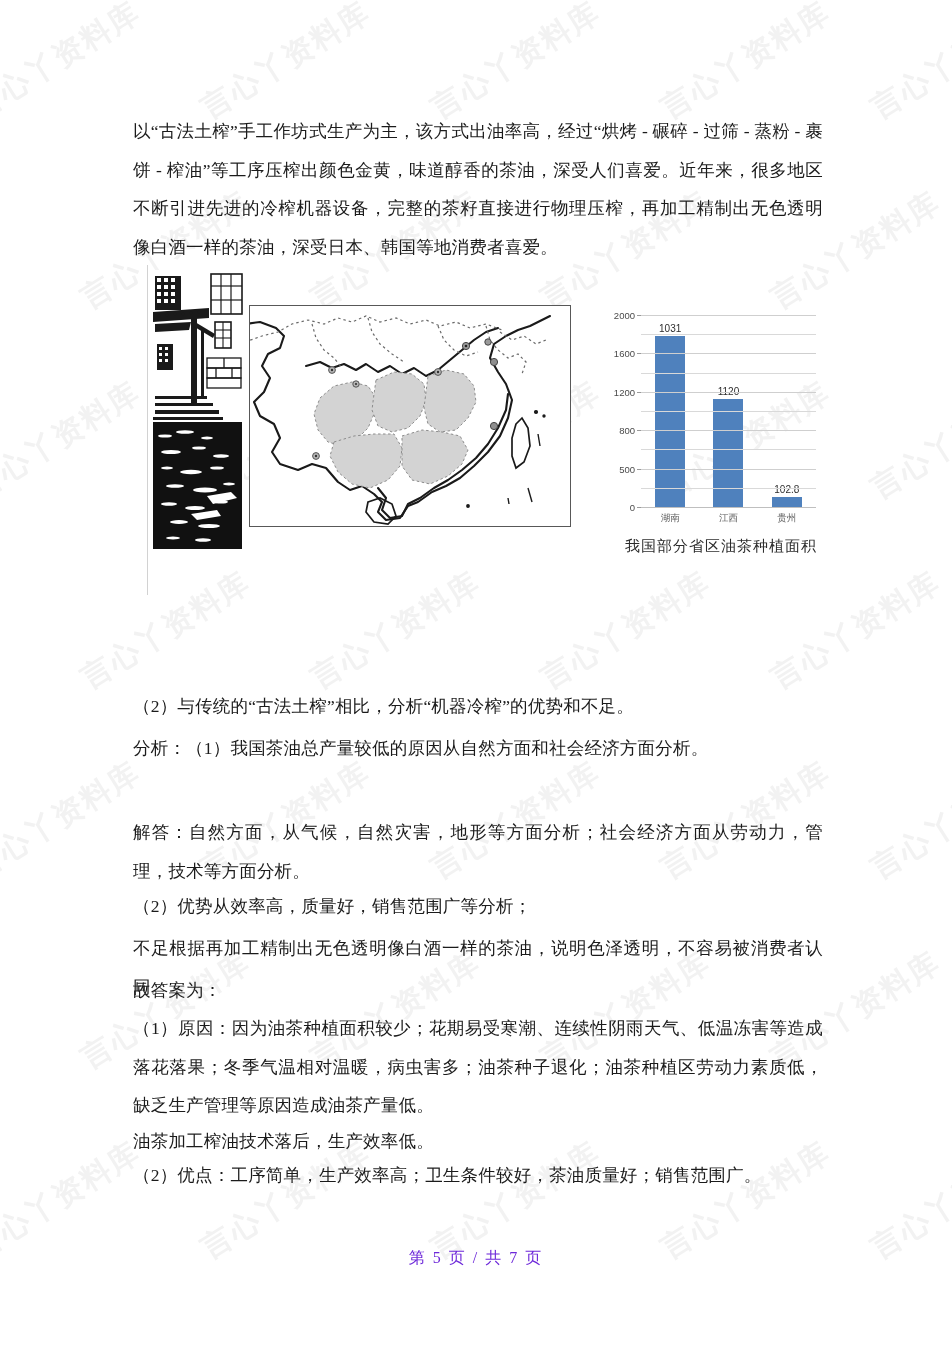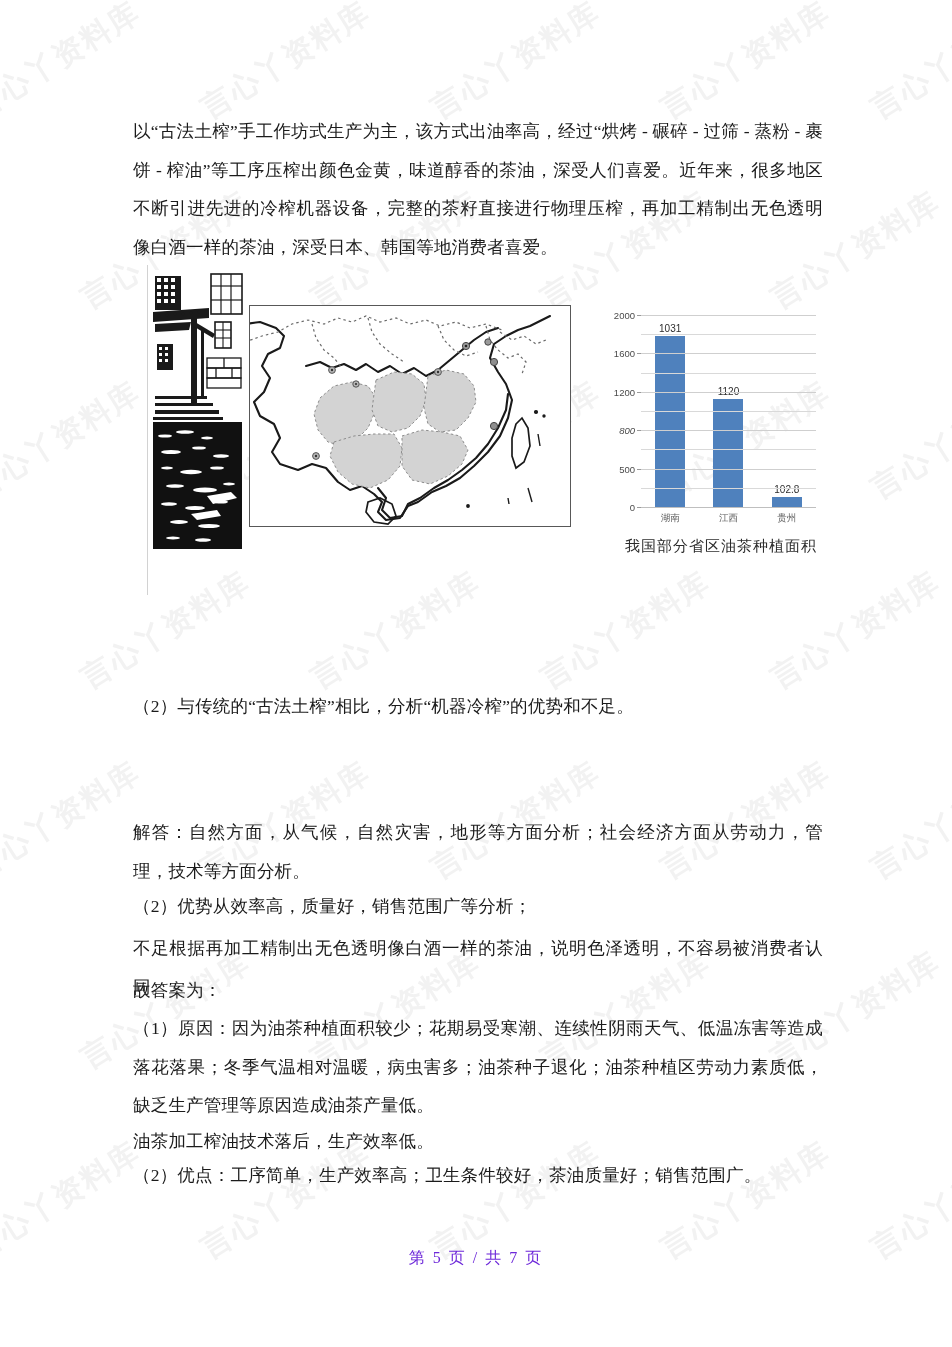--- a/index.html
+++ b/index.html
@@ -479,40 +479,41 @@
             <div class="gridline" style="top: 57.6px;"></div>
             <div class="gridline" style="top: 19.2px;"></div>
             <div class="gridline major" style="top: 192px;"></div>
             <div class="ytickmark" style="top: 192px;"></div>
             <div class="ytick" style="top: 192px;">0</div>
             <div class="gridline major" style="top: 153.6px;"></div>
             <div class="ytickmark" style="top: 153.6px;"></div>
             <div class="ytick" style="top: 153.6px;">500</div>
             <div class="gridline major" style="top: 115.2px;"></div>
             <div class="ytickmark" style="top: 115.2px;"></div>
-            <div class="ytick" style="top: 115.2px; font-style: italic;">800</div>
+            <div class="ytick" style="top: 115.2px;">800</div>
             <div class="gridline major" style="top: 76.8px;"></div>
             <div class="ytickmark" style="top: 76.8px;"></div>
             <div class="ytick" style="top: 76.8px;">1200</div>
             <div class="gridline major" style="top: 38.4px;"></div>
             <div class="ytickmark" style="top: 38.4px;"></div>
             <div class="ytick" style="top: 38.4px;">1600</div>
             <div class="gridline major" style="top: 0px;"></div>
             <div class="ytickmark" style="top: 0px;"></div>
             <div class="ytick" style="top: 0px;">2000</div>
           </div>
         <div id="xaxis"></div>
       </div>
       <div class="fig-caption" style="top:232px;">我国部分省区油茶种植面积</div>
     </div>
   </div>
 
 
   <div class="body-text" style="top:687px;">（2）与传统的“古法土榨”相比，分析“机器冷榨”的优势和不足。</div>
 
+  <div class="body-text" style="top:729px;">分析：（1）我国茶油总产量较低的原因从自然方面和社会经济方面分析。</div>
 
 
   <div class="body-text" style="top:813px;">解答：自然方面，从气候，自然灾害，地形等方面分析；社会经济方面从劳动力，管理，技术等方面分析。</div>
 
   <div class="body-text" style="top:887px;">（2）优势从效率高，质量好，销售范围广等分析；</div>
 
   <div class="body-text" style="top:971px;">故答案为：</div>
 
   <div class="body-text" style="top:929px;">不足根据再加工精制出无色透明像白酒一样的茶油，说明色泽透明，不容易被消费者认同。</div>
 

